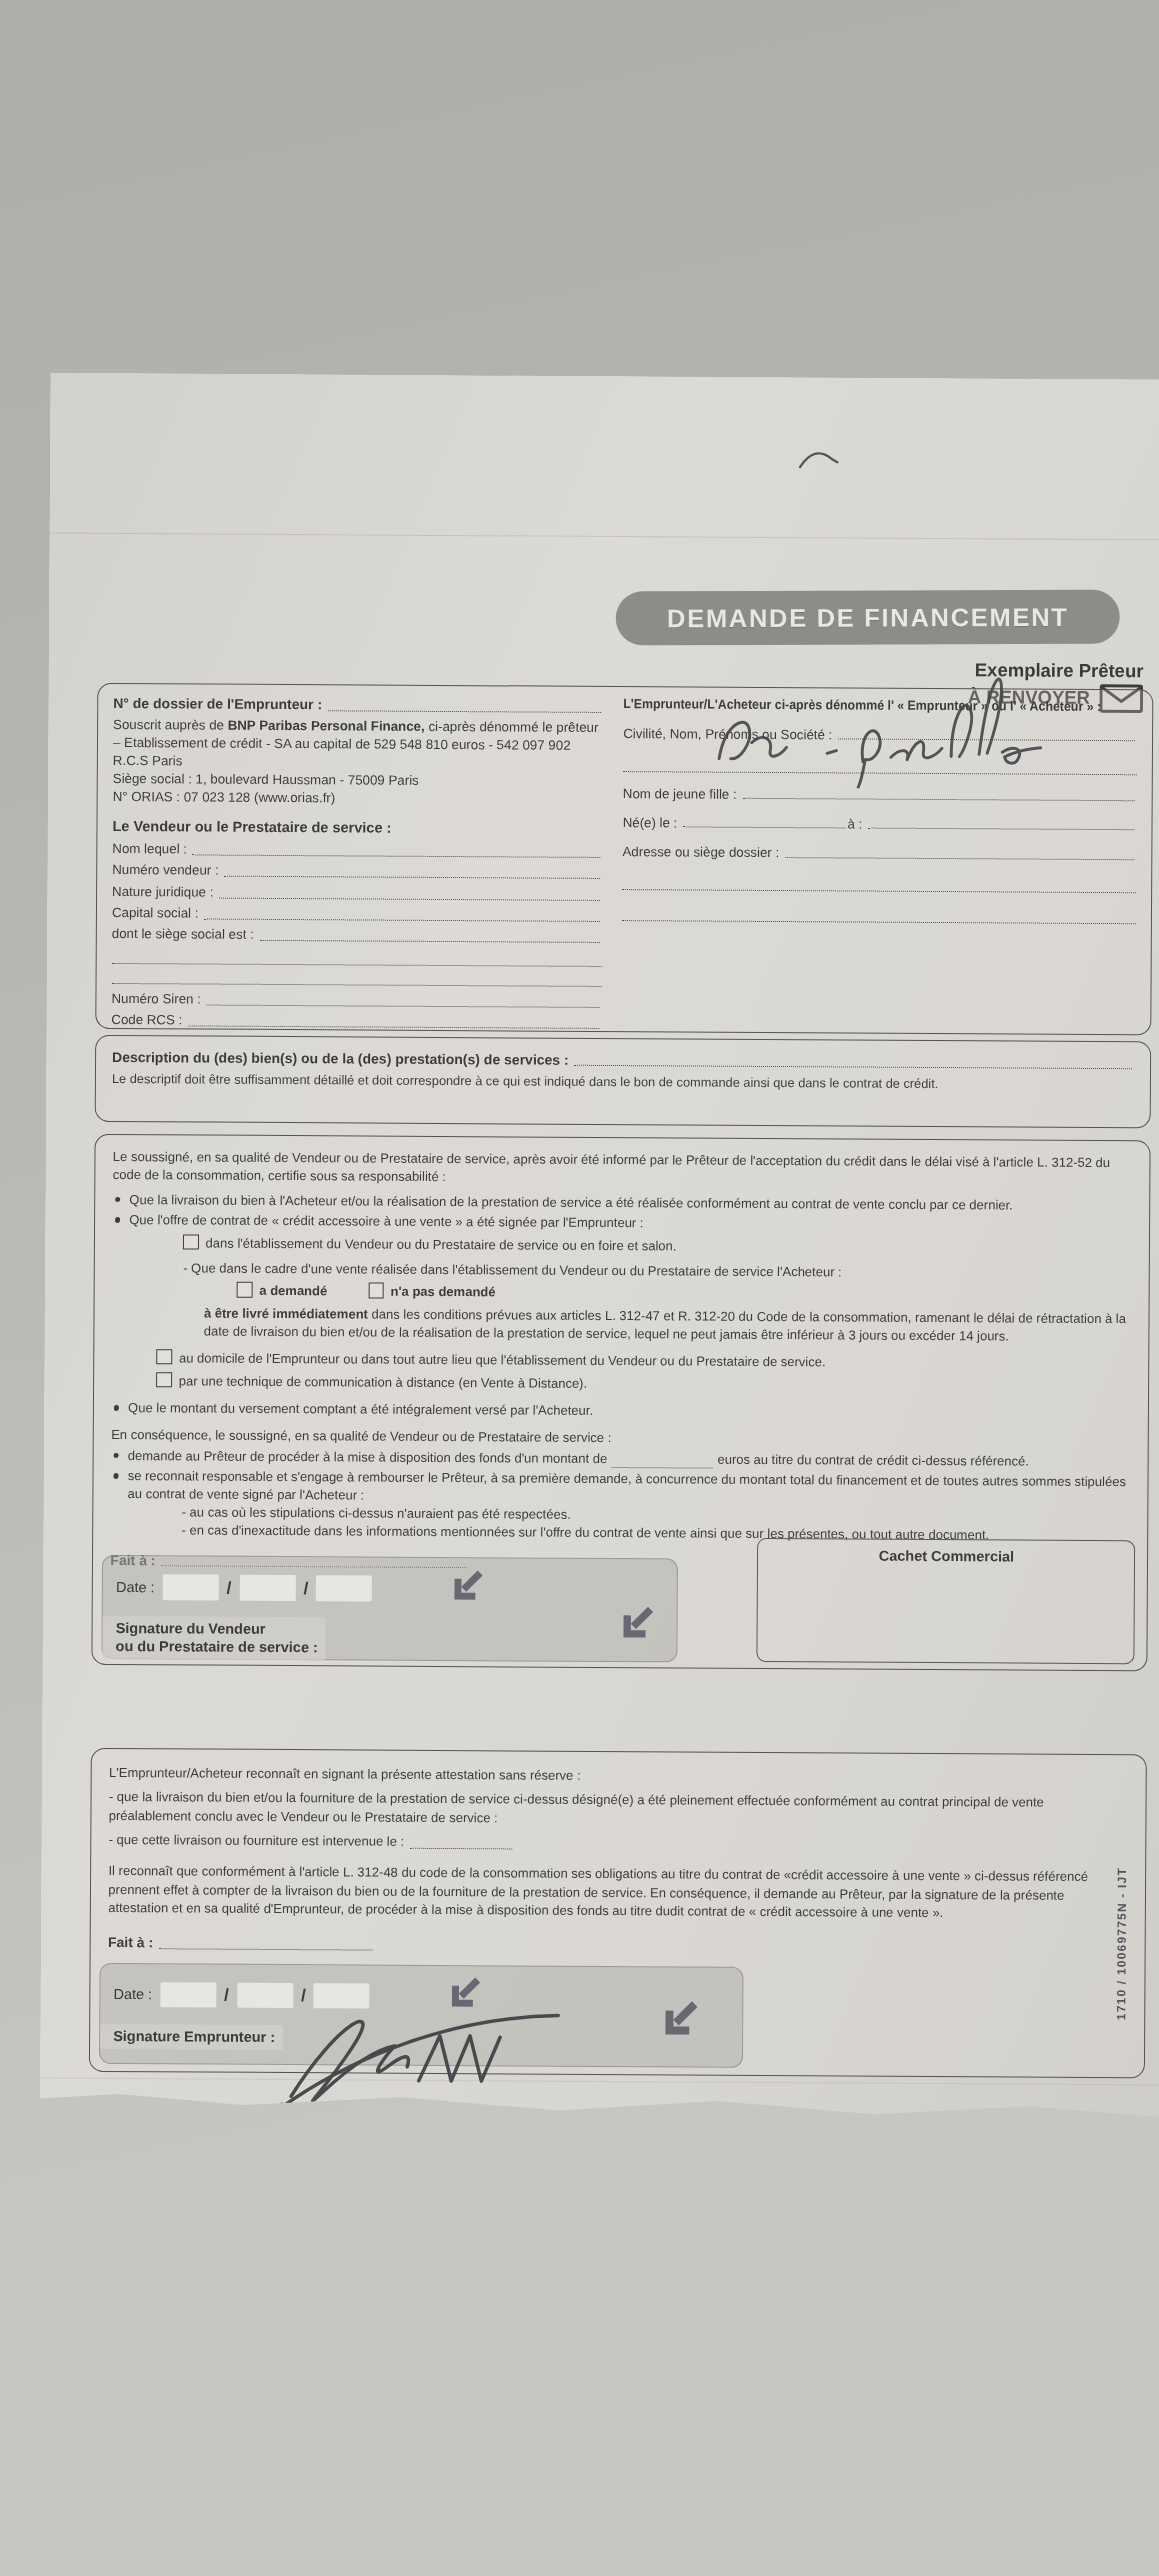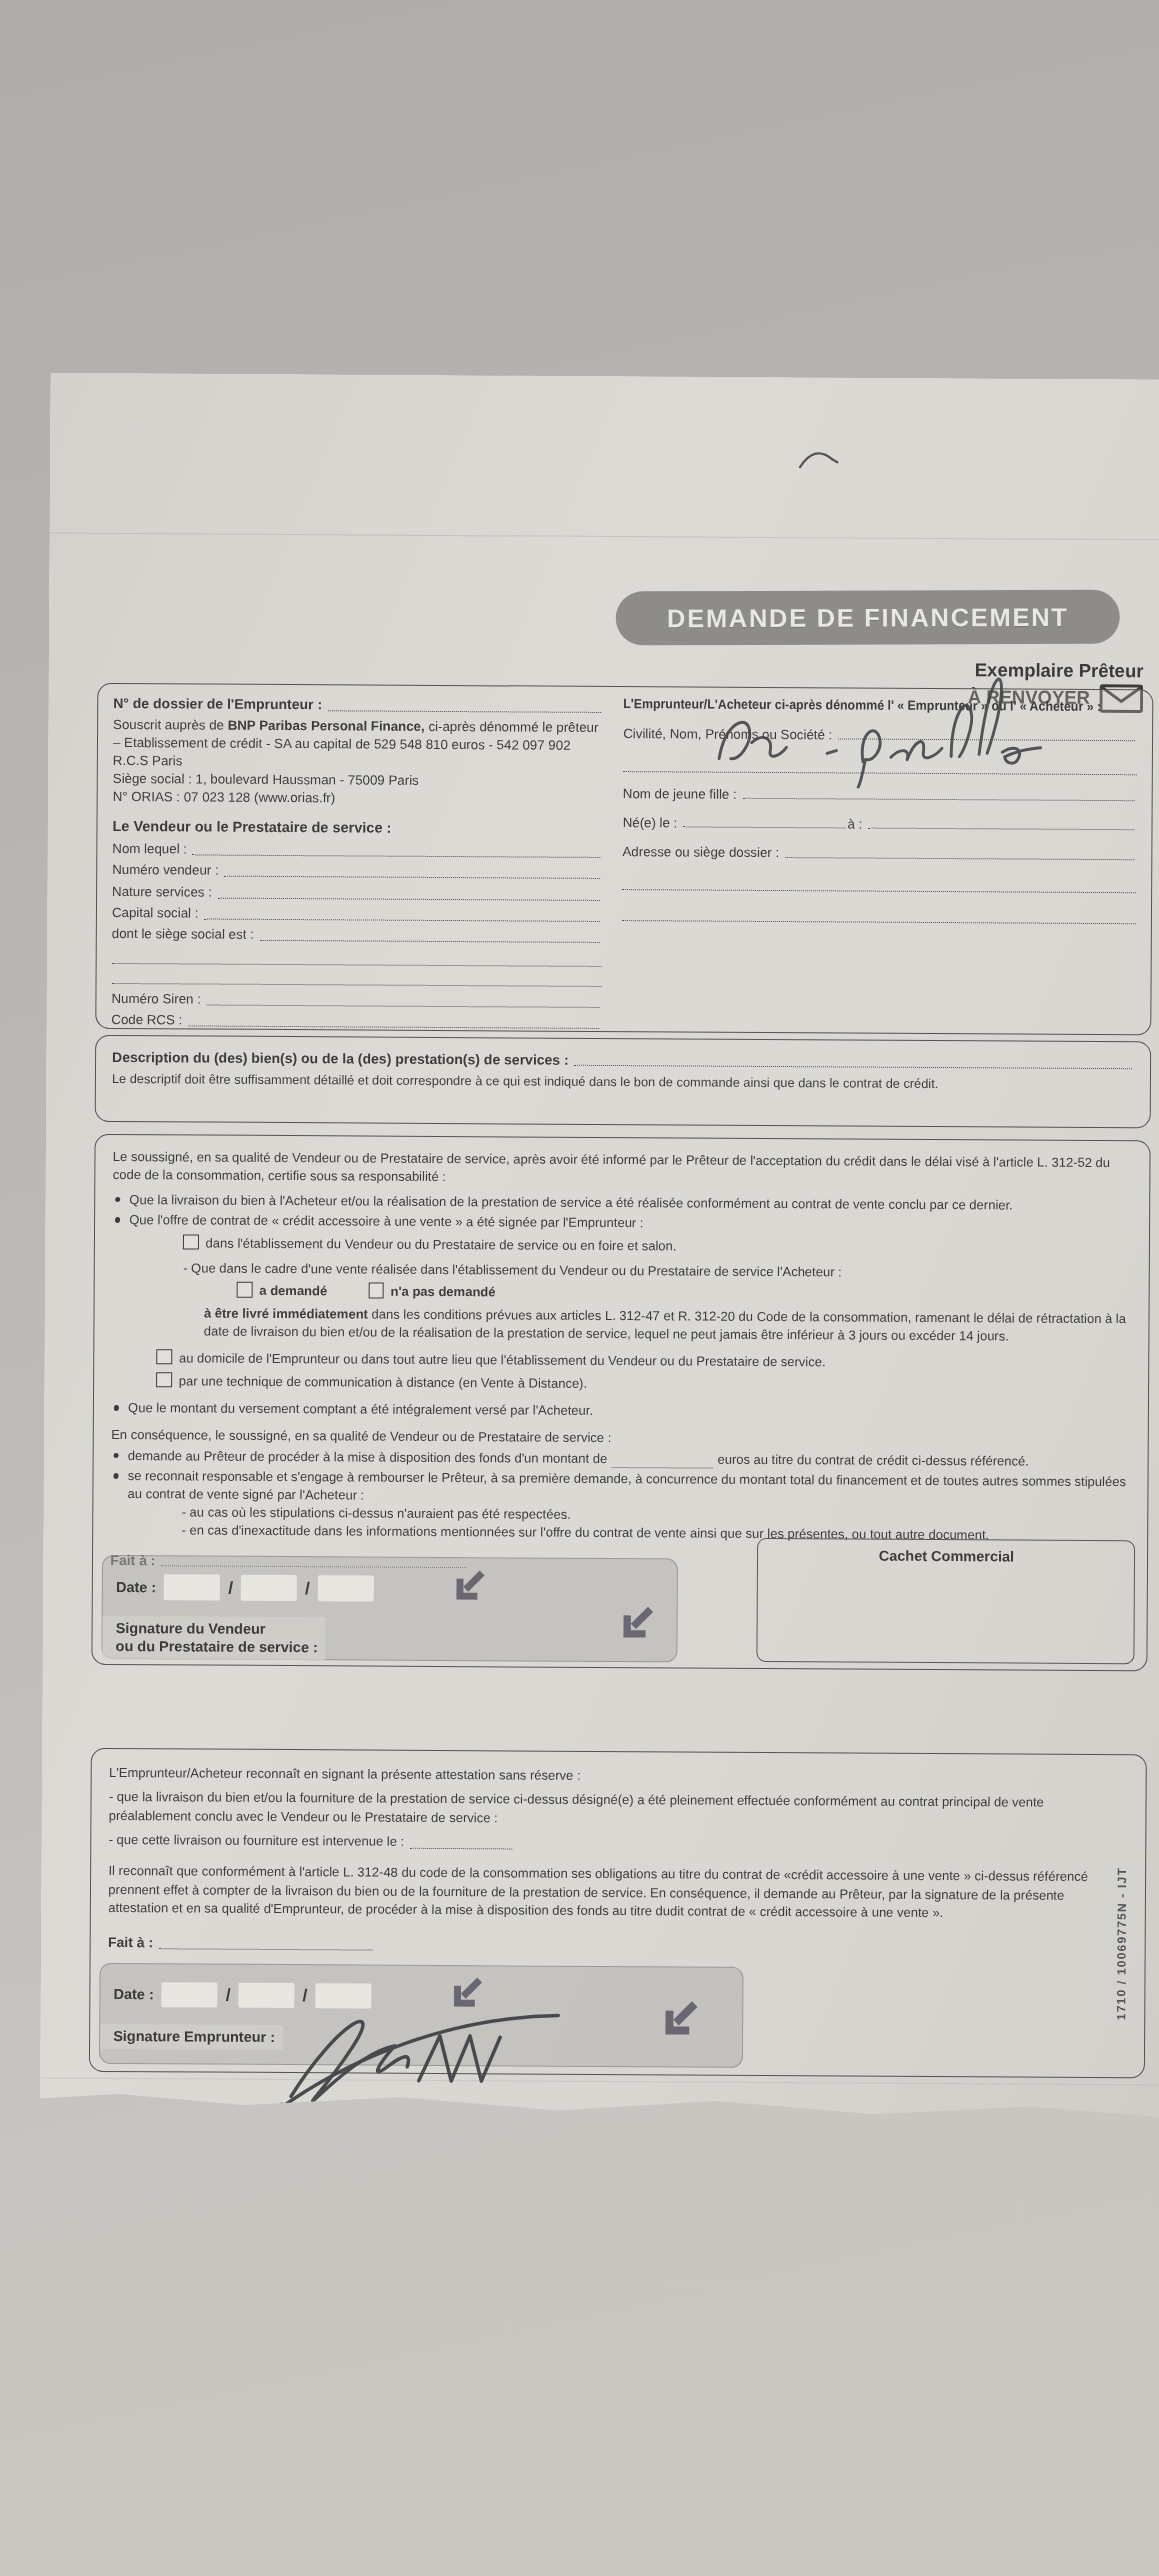--- a/index.html
+++ b/index.html
@@ -69,21 +69,21 @@
   .subdash{margin-left:71px;margin-top:2.3px;}
   .boldinline{font-weight:700;}
   .amount-gap{display:inline-block;width:101px;border-bottom:1.7px dotted #53524f;height:1em;vertical-align:bottom;margin:0 4.6px;}
   .fait-row{display:flex;width:359px;margin-top:11.6px;font-size:14px;}
 
   
   .date-panel{position:absolute;background:rgba(174,173,169,.5);border:1.2px solid rgba(120,119,115,.55);border-radius:11.6px;}
   .dp1{left:9.3px;bottom:4.6px;width:574px;height:102px;}
   .dp2{left:9.3px;bottom:7px;width:642px;height:99px;}
   .dp-daterow{display:flex;align-items:center;gap:8px;padding:11.6px 0 0 12.8px;}
-  .dp-label{font-weight:700;font-size:14.5px;color:#3b3a38;}
+  .dp-label{font-weight:400;font-size:14.5px;color:#3b3a38;}
   .slot{width:56px;height:25.5px;background:#e8e6e1;border-radius:1.7px;}
   .slash{font-weight:700;font-size:17.4px;color:#3b3a38;}
   .sig-label{font-weight:700;font-size:14.5px;color:#3b3a38;background:rgba(210,208,203,.75);display:inline-block;padding:3.5px 8px 3.5px 12.8px;border-radius:2.3px;margin-top:10.4px;line-height:18px;}
   .arrow-icon{display:inline-block;}
   .arr-a{margin-left:70px;margin-top:-3.5px;}
   .arr-b{position:absolute;right:20px;bottom:15px;}
   .sig-svg{position:absolute;left:145px;top:15px;pointer-events:none;}
 
   
   .cachet{position:absolute;right:11.6px;bottom:5.8px;width:376px;height:122px;border:1.4px solid #5a5955;border-radius:9.3px;text-align:center;}
@@ -147,21 +147,21 @@
       <div class="vendor-title">Le Vendeur ou le Prestataire de service :</div>
       <div class="row fieldrow">
         <span>Nom lequel :</span>
         <span class="df"></span>
       </div>
       <div class="row fieldrow">
         <span>Numéro vendeur :</span>
         <span class="df"></span>
       </div>
       <div class="row fieldrow">
-        <span>Nature services :</span>
+        <span>Nature juridique :</span>
         <span class="df"></span>
       </div>
       <div class="row fieldrow">
         <span>Capital social :</span>
         <span class="df"></span>
       </div>
       <div class="row fieldrow">
         <span>dont le siège social est :</span>
         <span class="df"></span>
       </div>

